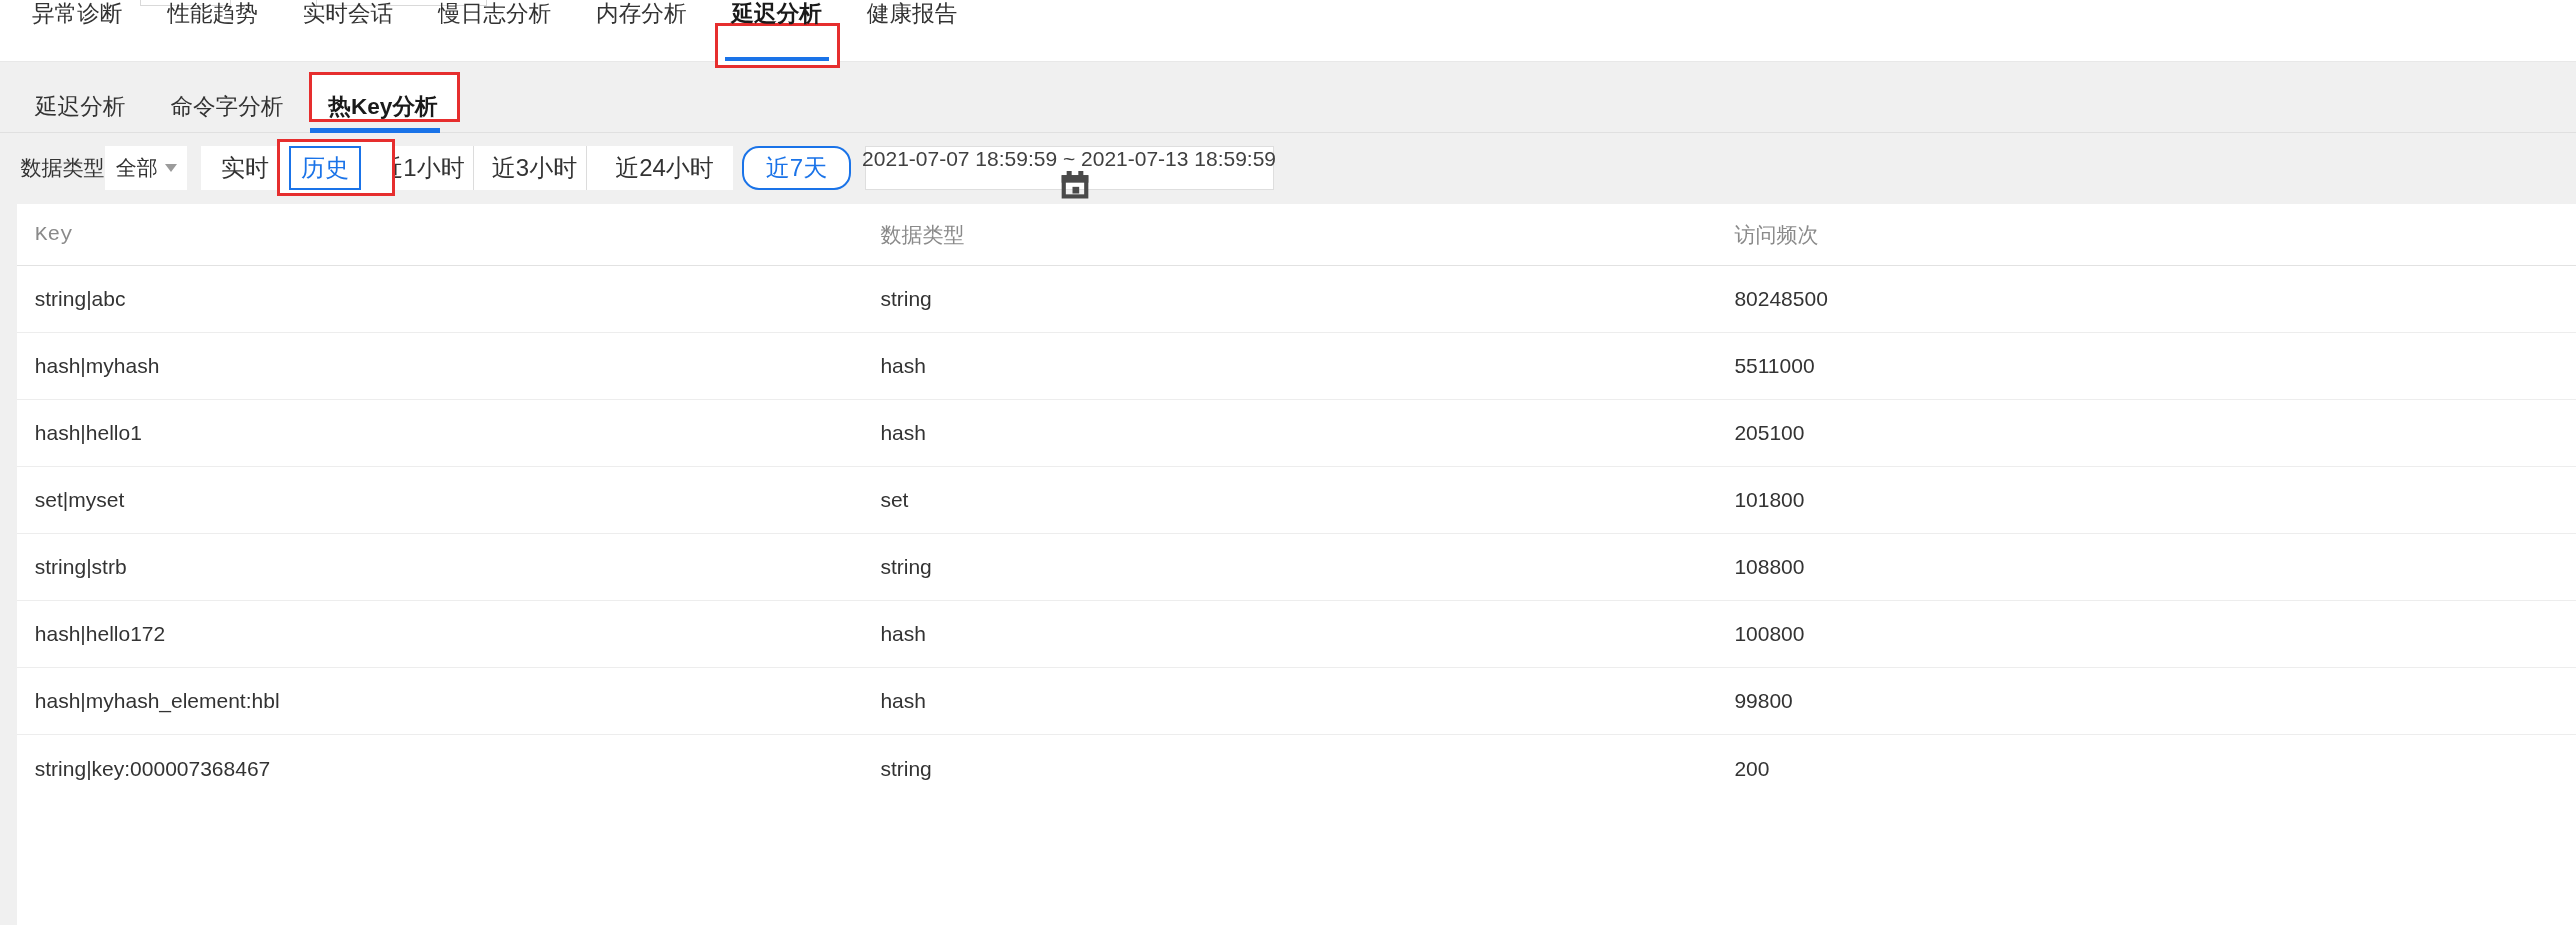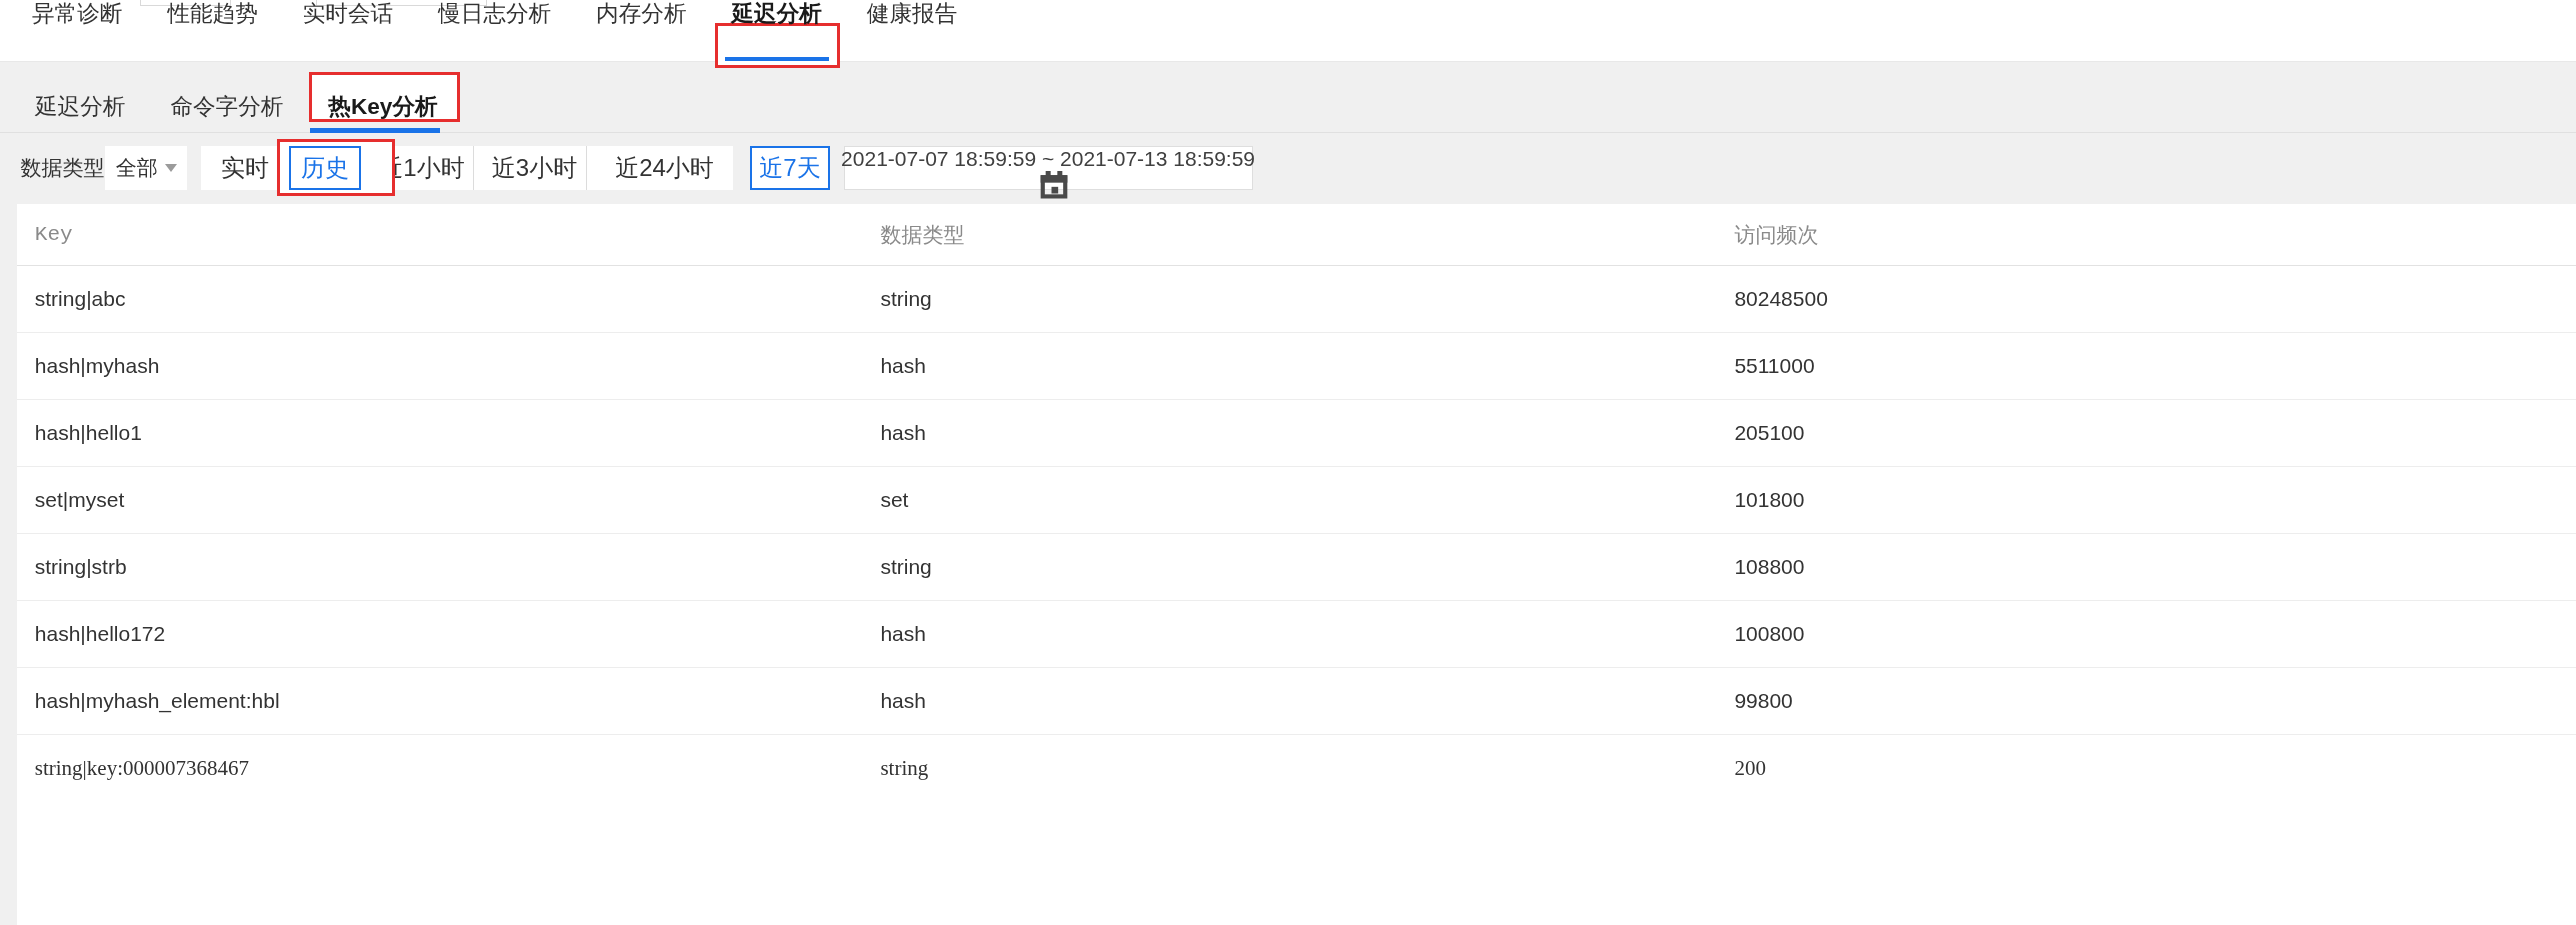--- a/index.html
+++ b/index.html
@@ -107,21 +107,21 @@
   .seg.sep{border-left:0.8px solid var(--separator);padding-left:9px;}
   .seg.selected{
     border:2.3px solid var(--accent_blue);
     color:var(--accent_blue);
   }
   .w-shishi{width:88px;}
   .w-lishi{width:72px;}
   .w-1h{width:112px;}
   .w-3h{width:113px;}
   .w-24h{width:147px;}
-  .w-7d{width:80px;margin-left:17px;}
+  .w-7d{width:109px;margin-left:9px;border-radius:17px;}
   .btn-annot-wrap{position:relative;display:flex;}
   .btn-annot-wrap .annot-box{left:-12px;top:-6.8px;width:118px;height:57px;}
   .btn-annot-wrap .seg{position:relative;z-index:2;}
   .date-input{
     margin-left:13.6px;width:409px;background:#fff;
     border:0.8px solid #dedede;
     display:flex;align-items:center;justify-content:space-between;
     padding:0 18px;cursor:pointer;flex-direction:column;
   }
   .date-text{color:#404040;white-space:nowrap;}
@@ -132,21 +132,21 @@
     position:absolute;left:17.4px;top:204px;right:0;bottom:0;
     background:var(--card_bg);
   }
   .t-header{
     position:relative;height:62px;
     border-bottom:0.8px solid var(--border_gray);
     color:var(--text_gray);
     font-family:Liberation Mono, monospace;
   }
   .t-row{position:relative;height:67px;border-bottom:0.8px solid var(--row_border);}
-  .t-row.last{border-bottom:none;font-family:Liberation Serif, serif;}
+  .t-row.last{border-bottom:none;}
   .cell{
     position:absolute;top:0;height:100%;
     display:flex;align-items:center;white-space:nowrap;
   }
   .c-key{left:17.4px;}
   .c-type{left:863px;}
   .c-freq{left:1717px;}
 </style>
 </head>
 <body>

